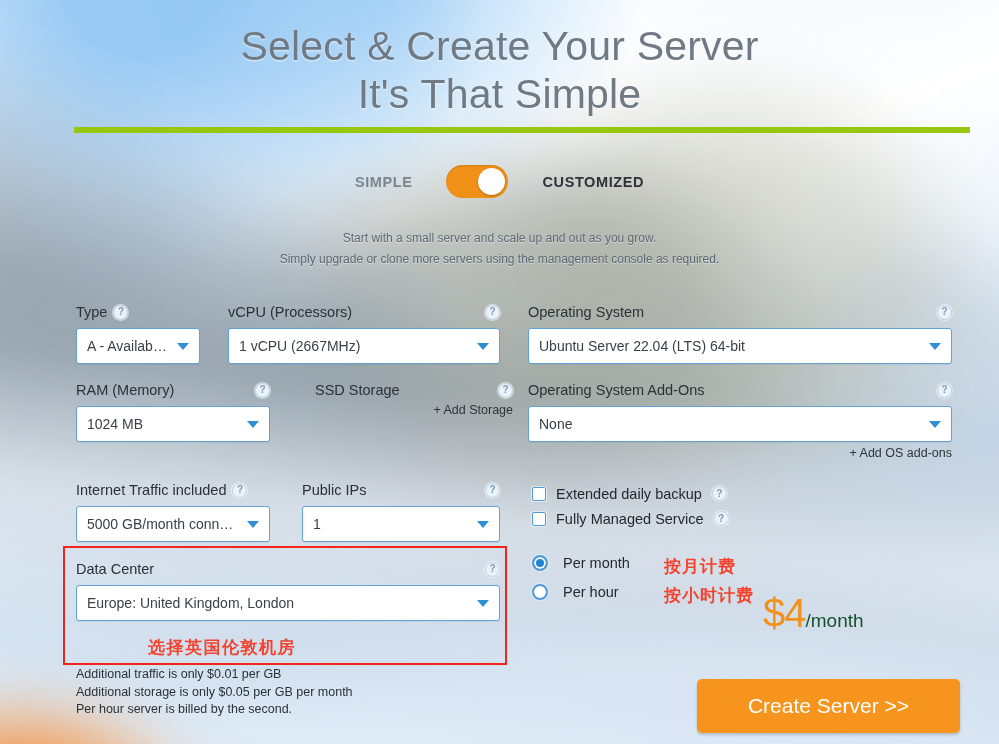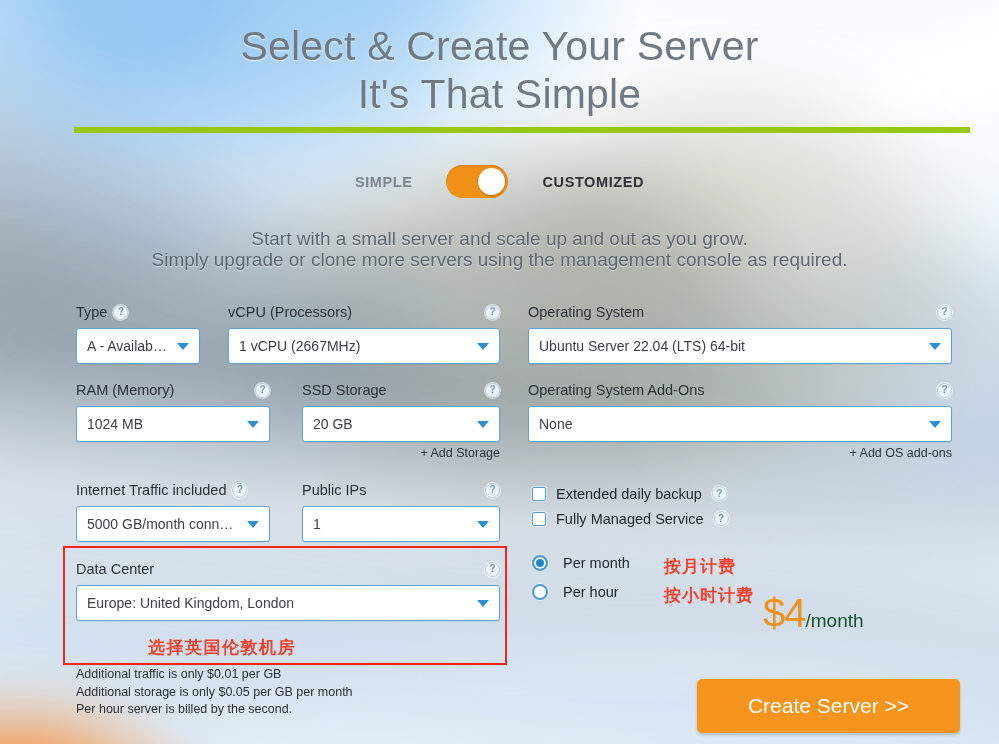--- a/index.html
+++ b/index.html
@@ -84,21 +84,21 @@
   }
   .switch .knob {
     position:absolute; top:3px; left:32px;
     width:27px; height:27px; border-radius:50%;
     background:#fdfdfd; box-shadow:0 1px 2px rgba(0,0,0,.25);
   }
 
   
   .lead {
     position:absolute; left:0; right:0; top:228px;
-    text-align:center; color:#5d6771; font-size:19px; line-height:21px;
+    text-align:center; color:#5d6771; font-size:12px; line-height:21px;
     text-shadow: 0 1px 1px rgba(255,255,255,.55);
   }
 
   
   .form {
     position:absolute; left:0; top:295px; right:0;
   }
   .col-left  { position:absolute; left:76px; top:0; width:424px; }
   .col-right { position:absolute; left:528px; top:0; width:424px; }
 
@@ -128,21 +128,21 @@
     border-top:7px solid #2f8fd4; margin-left:8px; flex:0 0 auto;
   }
   .addlink {
     font-size:12.5px; color:#2e3439; text-align:right; margin-top:4px;
   }
 
   
   .f-type   { position:absolute; left:0;   top:8px;  width:124px; }
   .f-vcpu   { position:absolute; left:152px; top:8px; width:272px; }
   .f-ram    { position:absolute; left:0;   top:86px; width:194px; }
-  .f-ssd    { position:absolute; left:226px; top:86px; width:198px; }
+  .f-ssd    { position:absolute; left:239px; top:86px; width:198px; }
   .f-traffic{ position:absolute; left:0;   top:186px; width:194px; }
   .f-ips    { position:absolute; left:226px; top:186px; width:198px; }
   .f-dc     { position:absolute; left:0;   top:265px; width:424px; }
 
   .f-os     { position:absolute; left:0; top:8px;  width:424px; }
   .f-osadd  { position:absolute; left:0; top:86px; width:424px; }
 
   .checks { position:absolute; left:4px; top:186px; width:420px; }
   .check-row { display:flex; align-items:center; gap:10px; height:25px; }
   .cbx {
@@ -269,24 +269,20 @@
           <span class="caret"></span>
         </div>
       </div>
 
       <div class="f-ssd">
         <div class="field-label">
           <span class="txt">SSD Storage</span>
           <span style="flex:1"></span>
           <span class="help">?</span>
         </div>
-        <div class="select">
-          <span class="val">20 GB</span>
-          <span class="caret"></span>
-        </div>
         <div class="addlink">+ Add Storage</div>
       </div>
 
       <div class="f-traffic">
         <div class="field-label">
           <span class="txt">Internet Traffic included</span>
           <span class="help">?</span>
         </div>
         <div class="select">
           <span class="val">5000 GB/month conne…</span>

